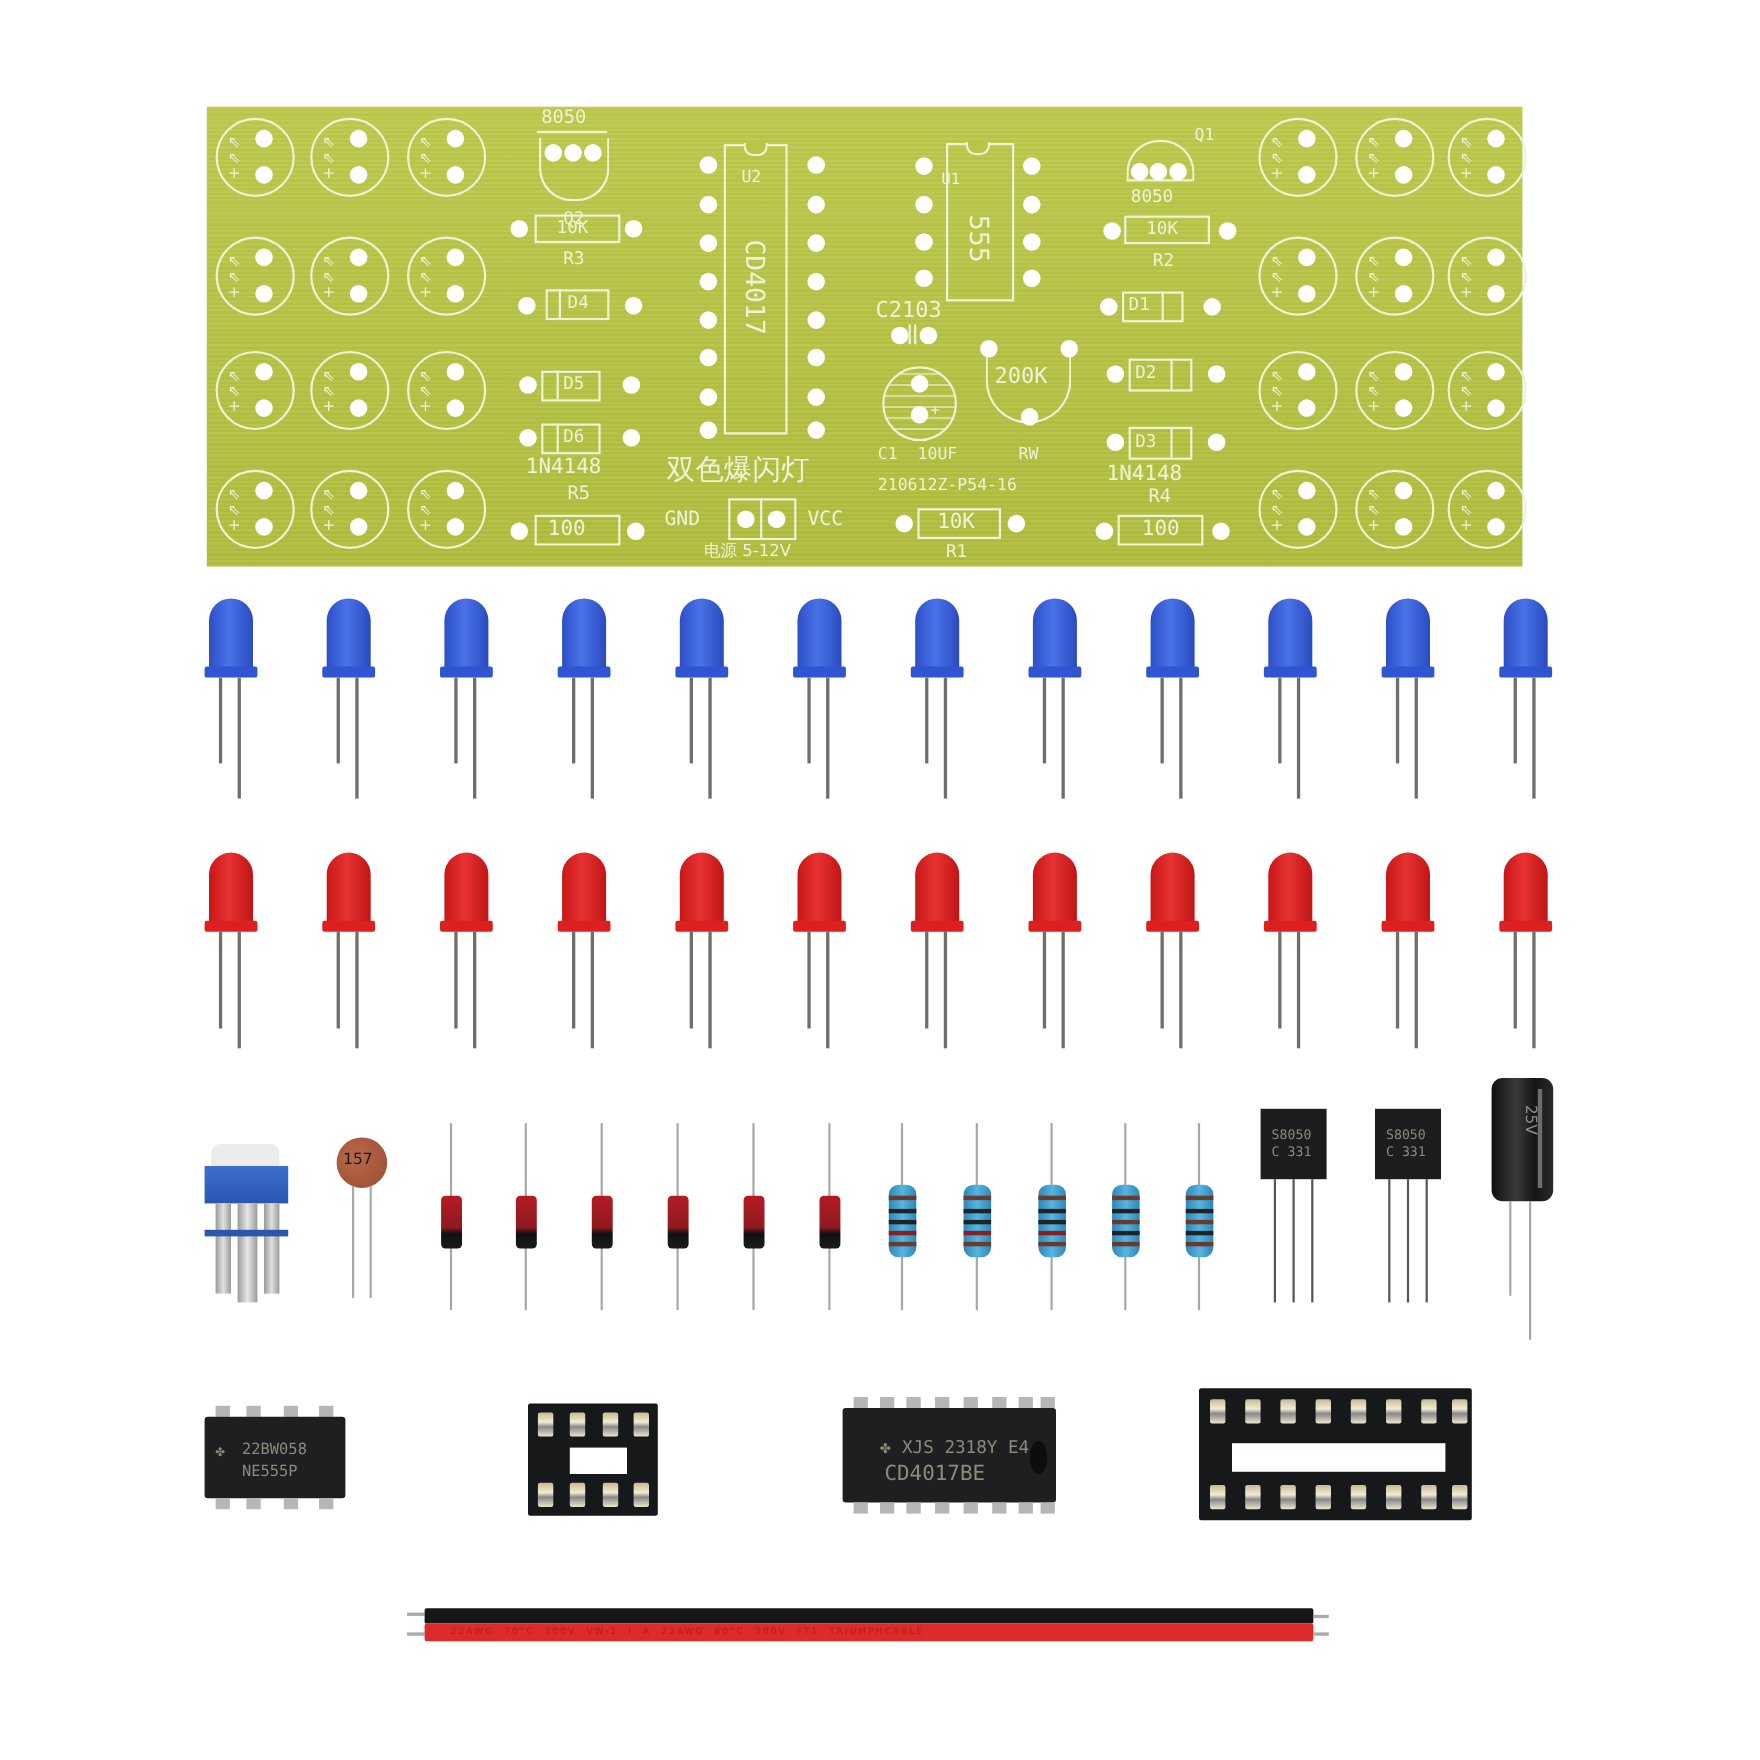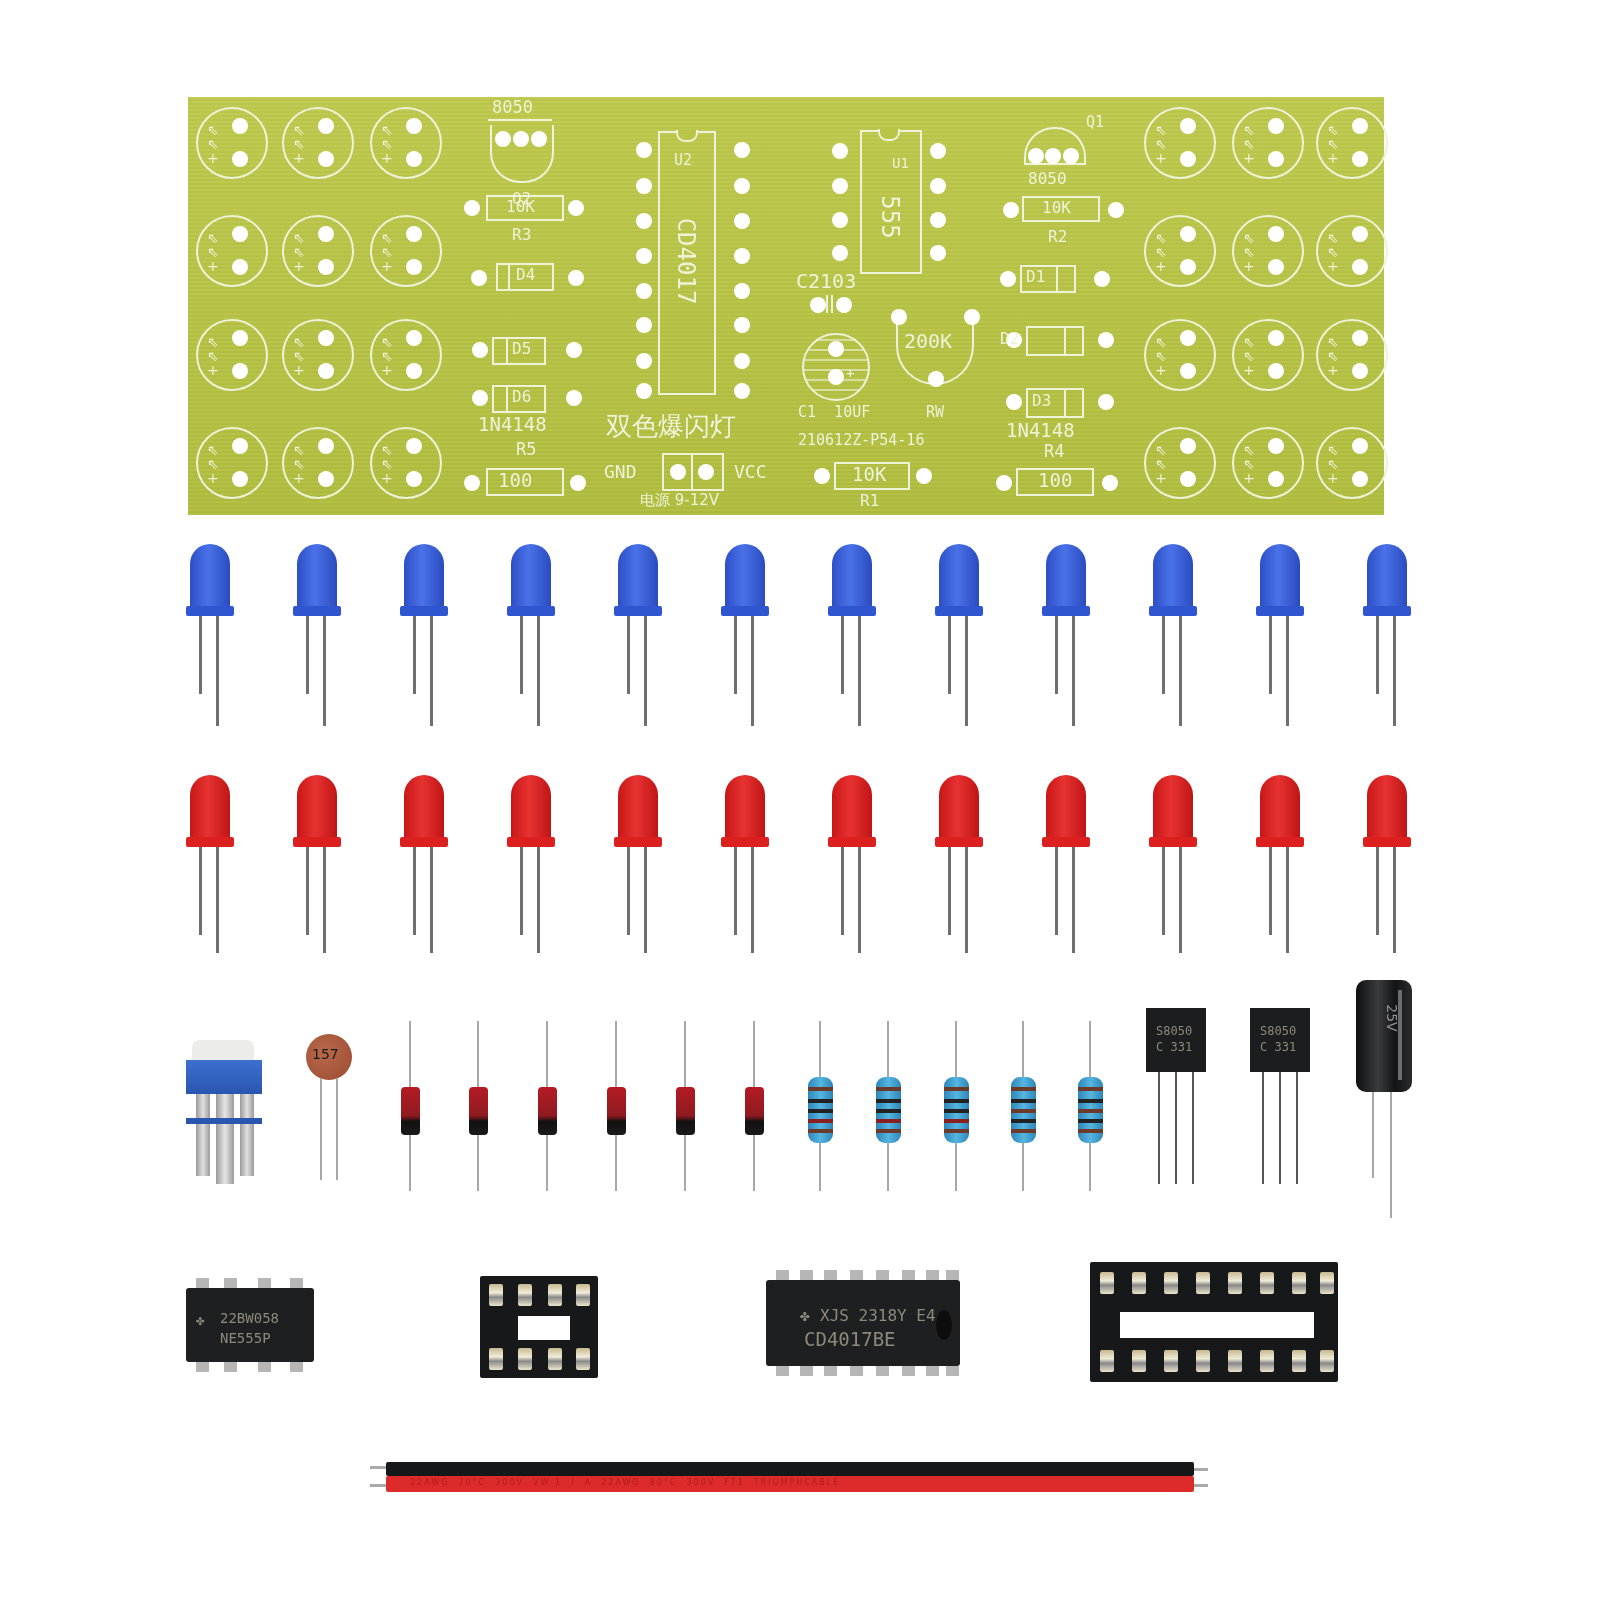--- a/index.html
+++ b/index.html
@@ -235,25 +235,25 @@
     <div class="pad" style="left:546px;top:286px"></div>
 
   <span class="lbl" style="left:418px;top:312px;font-size:26px;font-family:'DejaVu Sans',sans-serif">双色爆闪灯</span>
 
   <span class="lbl" style="left:416px;top:364px;font-size:18px">GND</span>
   <div class="box" style="left:474px;top:356px;width:58px;height:34px"></div>
   <div class="abs" style="left:503px;top:356px;width:2px;height:36px;background:#eef2d6"></div>
   <div class="pad" style="left:482px;top:367px"></div>
     <div class="pad" style="left:510px;top:367px"></div>
   <span class="lbl" style="left:546px;top:364px;font-size:18px">VCC</span>
-  <span class="lbl" style="left:452px;top:394px;font-size:15px;font-family:'DejaVu Sans',sans-serif">电源 9-12V</span>
+  <span class="lbl" style="left:452px;top:394px;font-size:15px;font-family:'DejaVu Sans',sans-serif">电源 5-12V</span>
 
   <div class="box" style="left:672px;top:33px;width:58px;height:140px"></div>
   <div class="abs" style="left:690px;top:32px;width:18px;height:10px;border:2px solid #eef2d6;border-top:none;border-radius:0 0 9px 9px;background:#b9c547"></div>
-  <span class="lbl" style="left:704px;top:58px;font-size:14px">U1</span>
+  <span class="lbl" style="left:668px;top:58px;font-size:14px">U1</span>
   <span class="lbl" style="left:672px;top:106px;font-size:24px;transform:rotate(90deg);width:60px;text-align:center">555</span>
   <div class="pad" style="left:644px;top:46px"></div>
     <div class="pad" style="left:644px;top:81px"></div>
     <div class="pad" style="left:644px;top:115px"></div>
     <div class="pad" style="left:644px;top:148px"></div>
   <div class="pad" style="left:742px;top:46px"></div>
     <div class="pad" style="left:742px;top:81px"></div>
     <div class="pad" style="left:742px;top:115px"></div>
     <div class="pad" style="left:742px;top:148px"></div>
 
@@ -301,21 +301,21 @@
   <div class="pad" style="left:812px;top:174px"></div>
     <div class="pad" style="left:906px;top:174px"></div>
   <div class="box" style="left:832px;top:168px;width:52px;height:24px"></div>
   <div class="abs" style="left:868px;top:168px;width:2px;height:26px;background:#eef2d6"></div>
   <span class="lbl" style="left:838px;top:170px;font-size:16px">D1</span>
 
   <div class="pad" style="left:818px;top:235px"></div>
     <div class="pad" style="left:910px;top:235px"></div>
   <div class="box" style="left:838px;top:229px;width:54px;height:26px"></div>
   <div class="abs" style="left:876px;top:229px;width:2px;height:28px;background:#eef2d6"></div>
-  <span class="lbl" style="left:812px;top:232px;font-size:16px">D2</span>
+  <span class="lbl" style="left:844px;top:232px;font-size:16px">D2</span>
 
   <div class="pad" style="left:818px;top:297px"></div>
     <div class="pad" style="left:910px;top:297px"></div>
   <div class="box" style="left:838px;top:291px;width:54px;height:26px"></div>
   <div class="abs" style="left:876px;top:291px;width:2px;height:28px;background:#eef2d6"></div>
   <span class="lbl" style="left:844px;top:294px;font-size:16px">D3</span>
   <span class="lbl" style="left:818px;top:322px;font-size:19px">1N4148</span>
 
   <span class="lbl" style="left:856px;top:344px;font-size:17px">R4</span>
   <div class="pad" style="left:808px;top:378px"></div>

